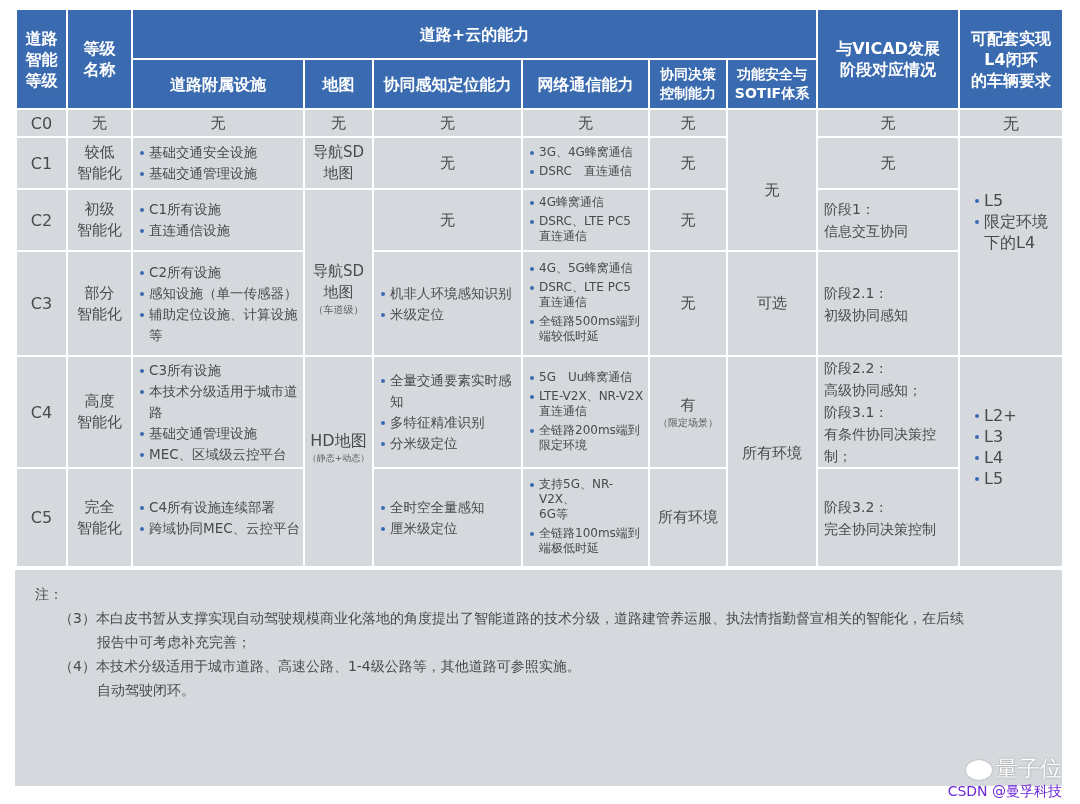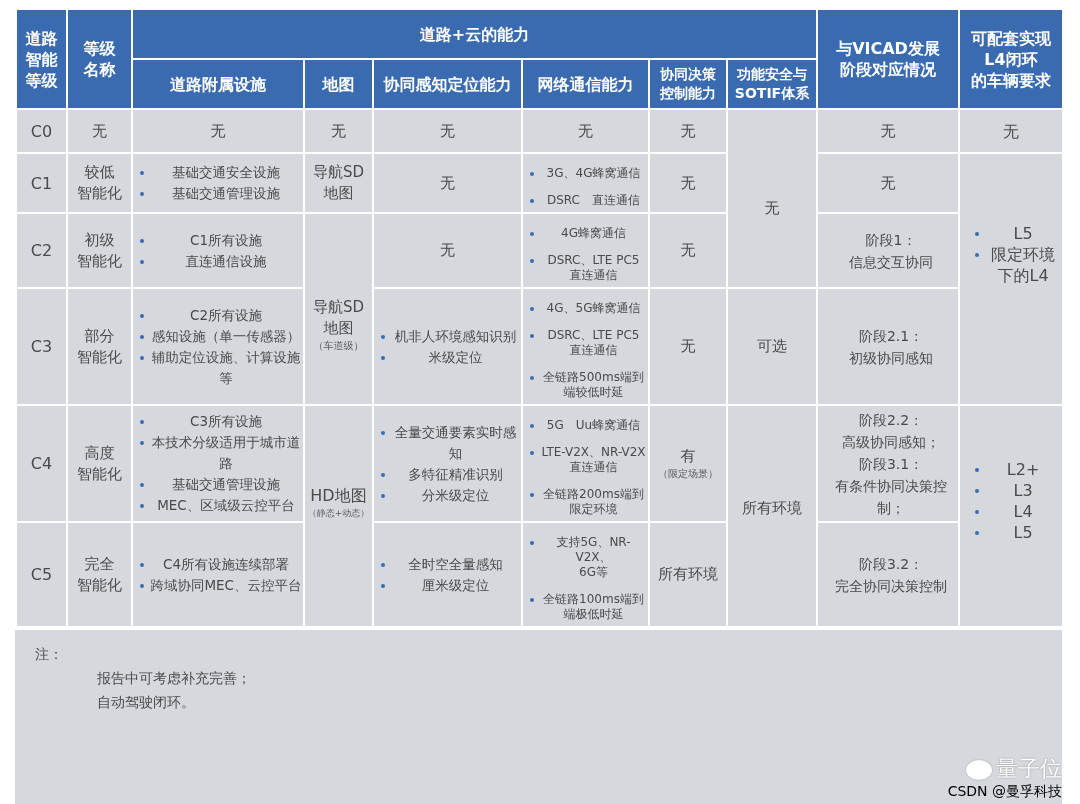--- a/index.html
+++ b/index.html
@@ -5,37 +5,37 @@
   html, body { margin:0; padding:0; background:#ffffff; }
   body { width:1080px; height:804px; position:relative; overflow:hidden;
          font-family:"DejaVu Sans","Liberation Sans",sans-serif; color:#4a4a4a; }
   .frame { position:absolute; left:15px; top:8px; width:1047px; }
   table { border-collapse:collapse; width:1047px; table-layout:fixed; }
   th, td { border:2px solid #ffffff; padding:0; text-align:center; vertical-align:middle; }
   th { background:#3a6bb0; color:#ffffff; font-weight:bold; font-size:16px; line-height:21px; }
   th.small { font-size:14px; line-height:19px; }
   td { background:#d5d9de; font-size:15px; line-height:21px; color:#4a4a4a; }
   td.lv { font-size:16px; }
-  td.left { text-align:center; padding-left:6px; }
+  td.left { text-align:left; padding-left:6px; }
   ul { list-style:none; margin:0; padding:0; }
   li { position:relative; padding-left:10px; }
   li::before { content:""; position:absolute; left:1px; top:9px; width:4px; height:4px; border-radius:50%; background:#3a6bb0; }
-  ul.sm li { font-size:12px; line-height:15px; margin:12px 0 4px 0; }
+  ul.sm li { font-size:12px; line-height:15px; margin:2px 0 4px 0; }
   ul.sm li::before { top:6px; }
   ul.md li { font-size:13.5px; line-height:21px; }
   ul.lg li { font-size:16px; line-height:21px; }
   .sub { display:block; font-size:10px; line-height:14px; color:#5a5a5a; }
   .stage { font-size:14px; line-height:22px; }
   .notes { background:#d5d9de; width:1047px; height:218px; box-sizing:border-box; padding:12px 20px 0 20px;
            font-size:14px; line-height:24px; color:#4a4a4a; border-top:2px solid #ffffff; }
   .note-line { padding-left:24px; }
   .note-cont { padding-left:62px; }
   .wm { position:absolute; right:18px; bottom:4px; text-align:right; color:#8c8f93; }
   .wm .big { font-size:22px; line-height:26px; color:#ffffff; text-shadow:0 0 2px #888; }
-  .wm .csdn { font-size:14px; line-height:18px; color:#000000; }
+  .wm .csdn { font-size:14px; line-height:18px; color:#6d28d9; }
   .wechat { display:inline-block; width:26px; height:20px; border-radius:50%; background:#ffffff; margin-right:4px; vertical-align:middle; position:relative; box-shadow:0 0 2px #999; }
 </style>
 </head>
 <body>
 
 <div class="frame">
 <table>
   <colgroup>
     <col style="width:51px">
         <col style="width:65px">
@@ -68,21 +68,21 @@
       <th style="white-space: pre-line;">协同感知定位能力</th>
       <th style="white-space: pre-line;">网络通信能力</th>
       <th class="small" style="white-space:pre-line">协同决策
 控制能力</th>
       <th class="small" style="white-space:pre-line">功能安全与
 SOTIF体系</th>
     </tr>
   </thead>
   <tbody>
 
-    <tr style="height:44px">
+    <tr style="height:28px">
       <td class="lv">C0</td>
       <td>无</td>
       <td>无</td>
       <td>无</td>
       <td>无</td>
       <td>无</td>
       <td>无</td>
       <td rowspan="3"><span style="position:relative;top:10px">无</span></td>
       <td>无</td>
       <td class="lv">无</td>
@@ -260,21 +260,23 @@
       </td>
       <td>所有环境</td>
       <td class="left stage" style="white-space:pre-line">阶段3.2：
 完全协同决策控制</td>
     </tr>
   </tbody>
 </table>
 
 <div class="notes">
   <div>注：</div>
+  <div class="note-line">（3）本白皮书暂从支撑实现自动驾驶规模商业化落地的角度提出了智能道路的技术分级，道路建管养运服、执法情指勤督宣相关的智能化，在后续</div>
   <div class="note-cont">报告中可考虑补充完善；</div>
+  <div class="note-line">（4）本技术分级适用于城市道路、高速公路、1-4级公路等，其他道路可参照实施。</div>
   <div class="note-cont">自动驾驶闭环。</div>
 </div>
 </div>
 
 <div class="wm">
   <div class="big">
     <span class="wechat"></span><span>量子位</span>
   </div>
   <div class="csdn">CSDN @曼孚科技</div>
 </div>

